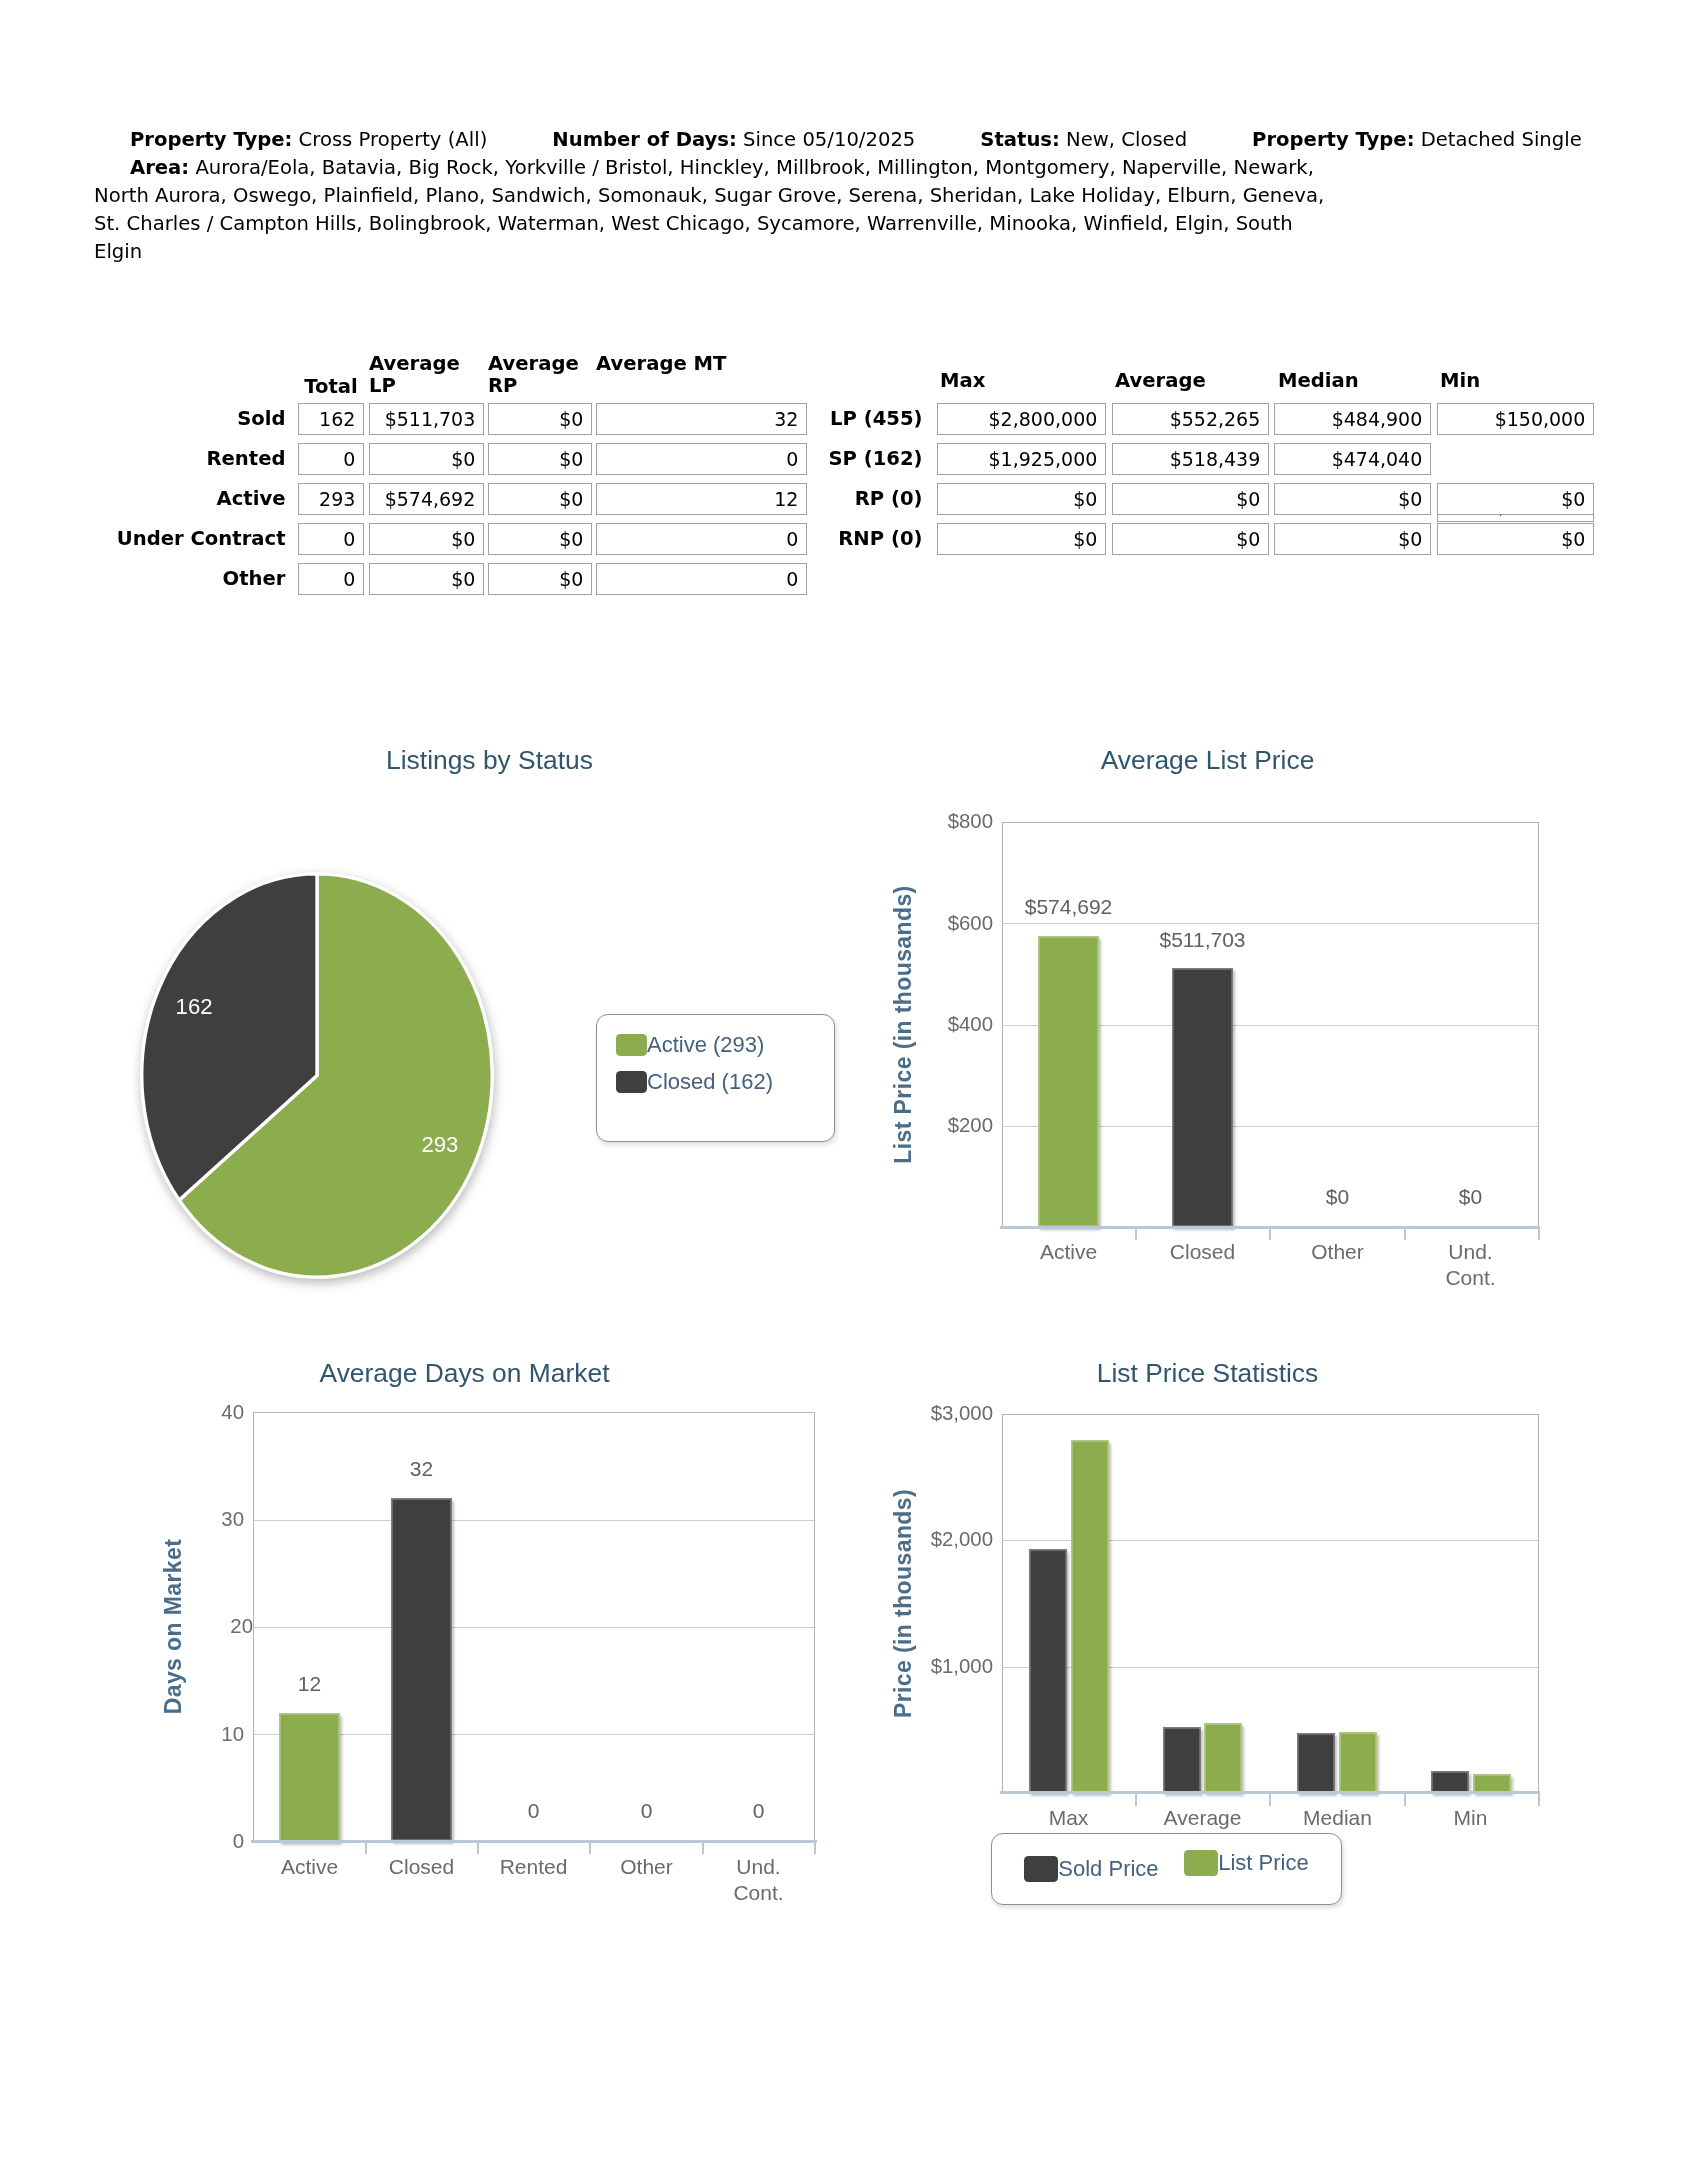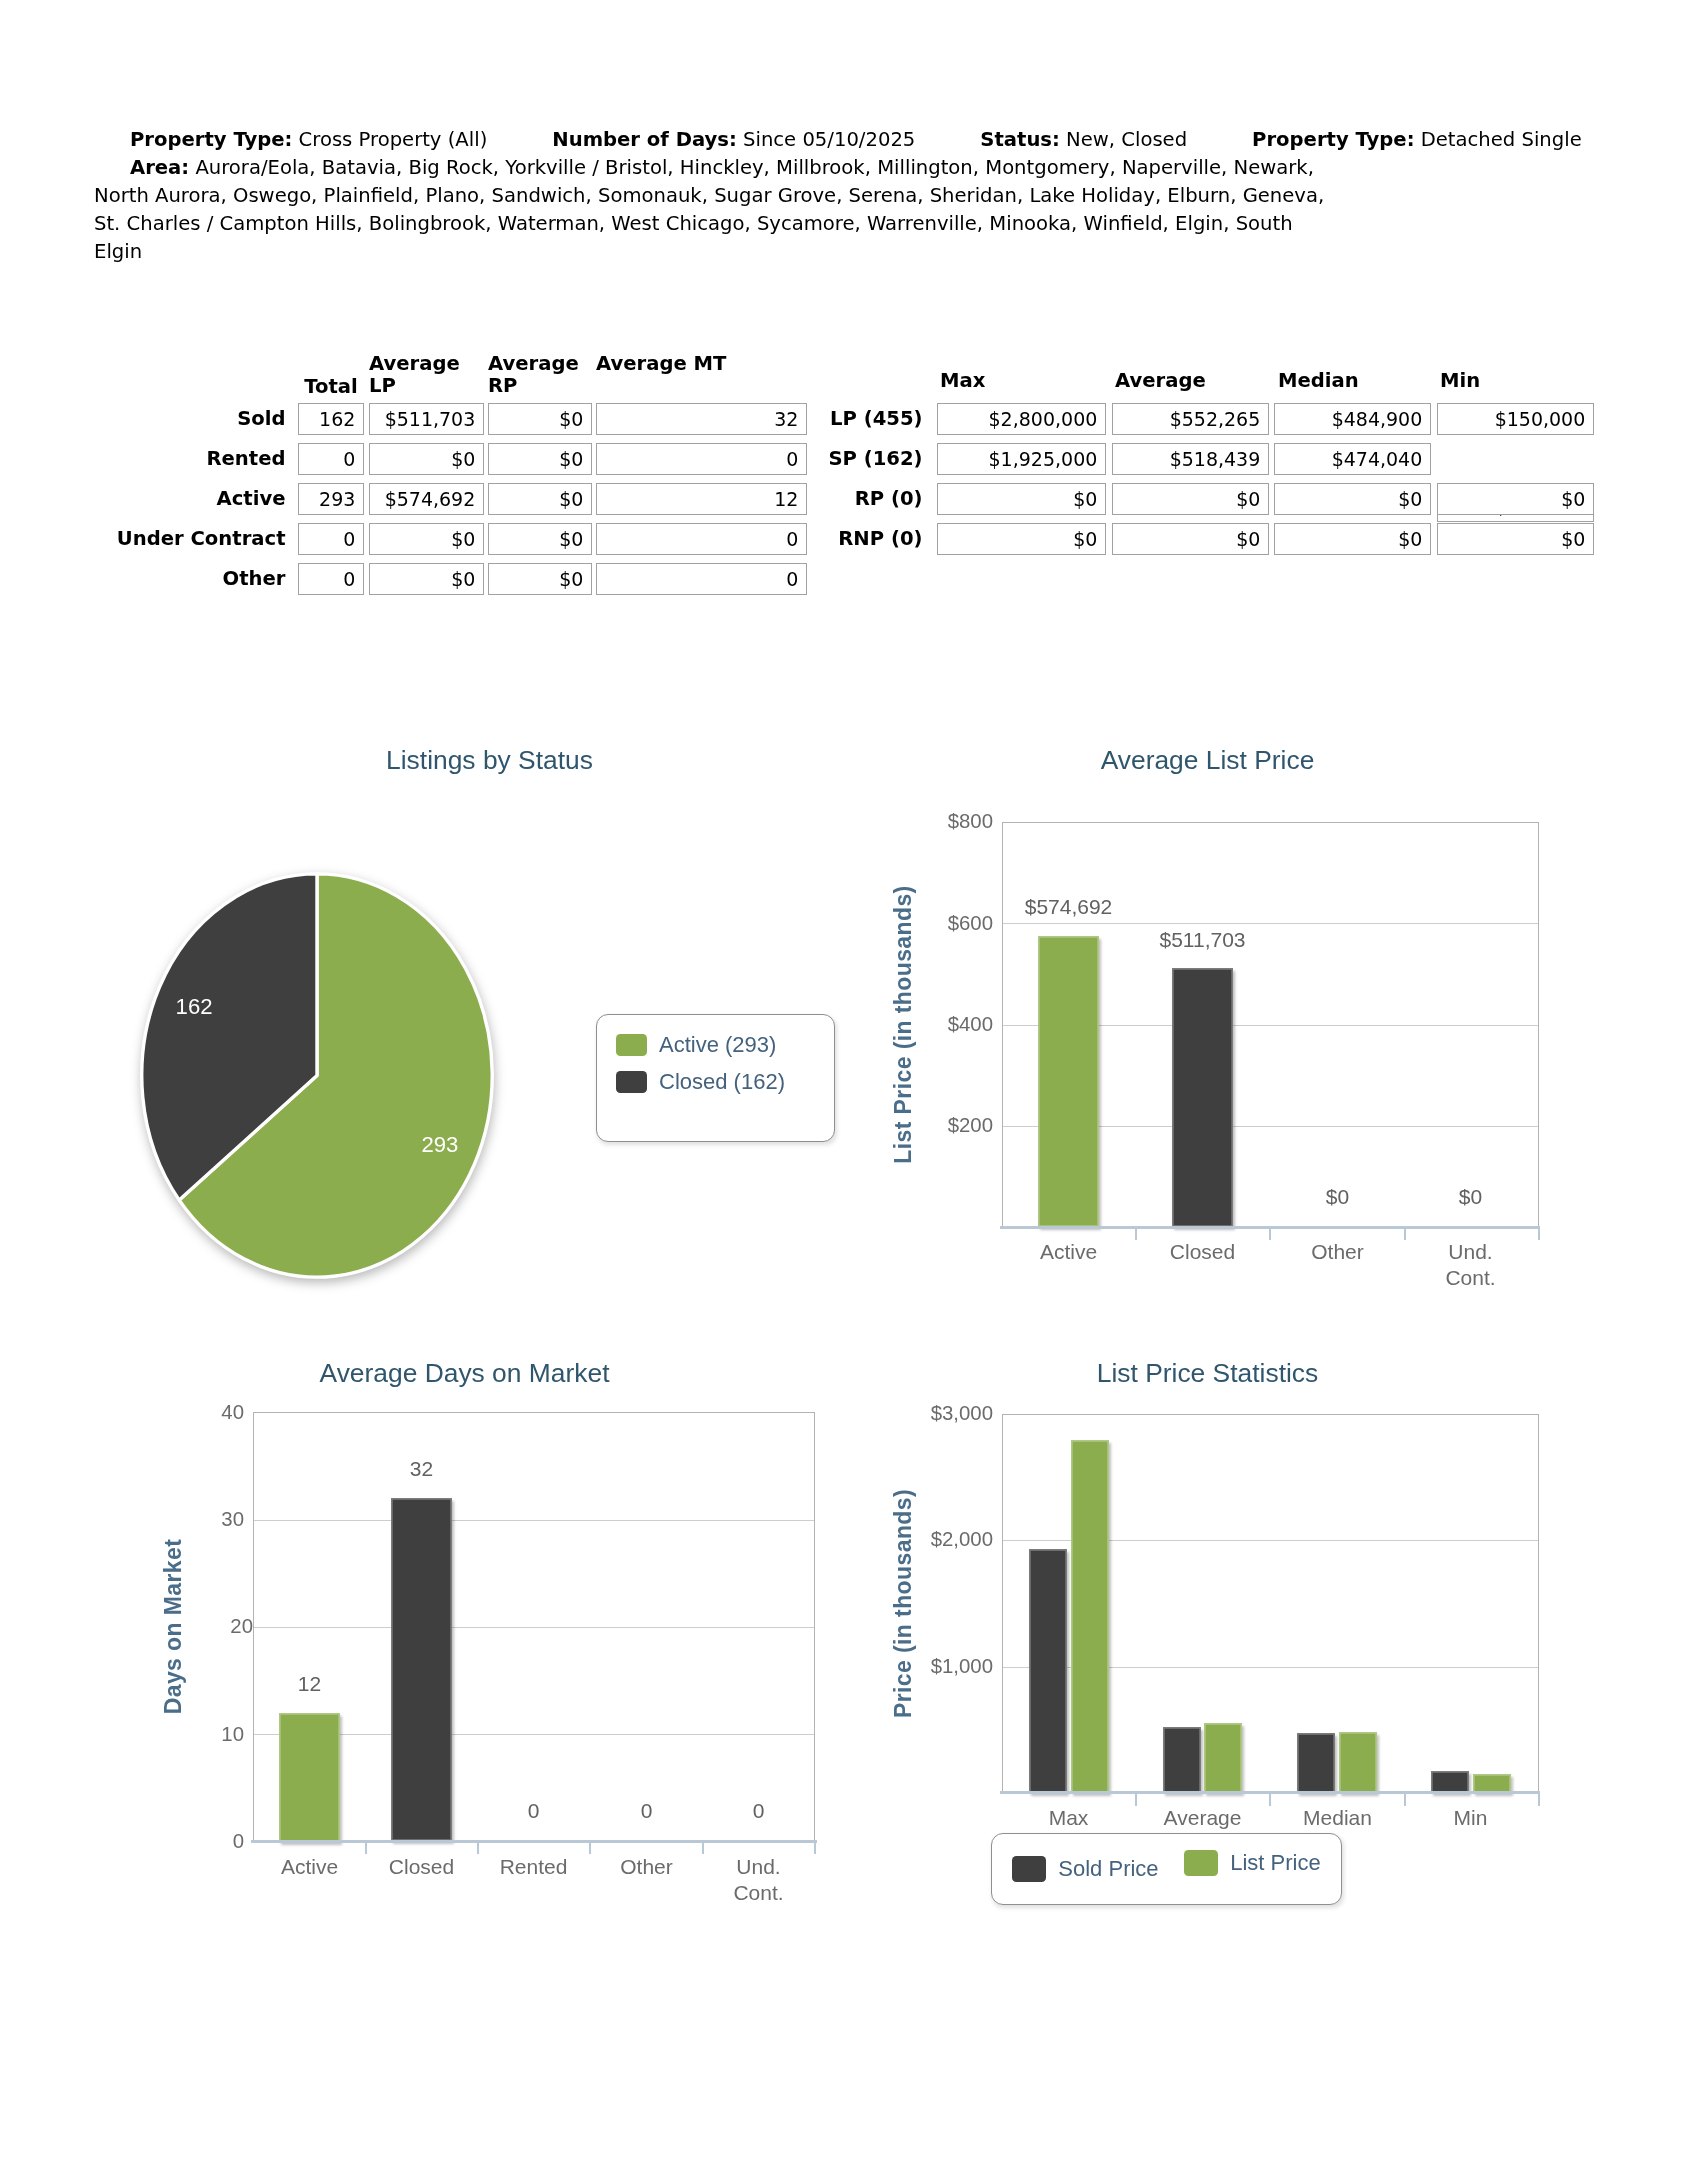--- a/index.html
+++ b/index.html
@@ -31,21 +31,21 @@
   .plot{border:0.9px solid #b3b3b3;background:#fff;}
   .grid{background:#cdcdcd;}
   .baseline{background:#b9c8d4;}
   .btick{background:#b9c8d4;}
   .tickl{font:20.4px "Liberation Sans",sans-serif;color:#6b6b6b;text-align:right;}
   .catl{font:21px/26.4px "Liberation Sans",sans-serif;color:#6b6b6b;text-align:center;white-space:pre-line;}
   .vall{font:21px "Liberation Sans",sans-serif;color:#616161;text-align:center;}
   .bar{box-shadow:1.7px 2.6px 2.6px rgba(0,0,0,.25), inset 0 0 0 1.7px rgba(255,255,255,.32);}
   .legend{position:absolute;background:#fff;border:1.7px solid #8f8f8f;border-radius:12px;
         box-shadow:1.7px 2.6px 4.3px rgba(0,0,0,.12);}
-  .leg-row{display:flex;align-items:center;gap:12px;margin-bottom:11px;}
+  .leg-row{display:flex;align-items:center;margin-bottom:11px;}
   .leg-swatch{border-radius:4.3px;flex:0 0 auto;}
   .leg-text{font:22px "Liberation Sans",sans-serif;color:#44627E;white-space:nowrap;}
   #legend-pie{left:596px;top:1014px;width:218px;height:109px;padding:17px 0 0 19px;}
   #legend-lps{left:991px;top:1833px;width:349px;height:70px;display:flex;
         justify-content:center;gap:25.6px;}
   #pie-svg{position:absolute;left:129px;top:859px;overflow:visible;
         filter:drop-shadow(1.7px 4.3px 5.1px rgba(0,0,0,.28));}
 </style>
 </head>
 <body>

